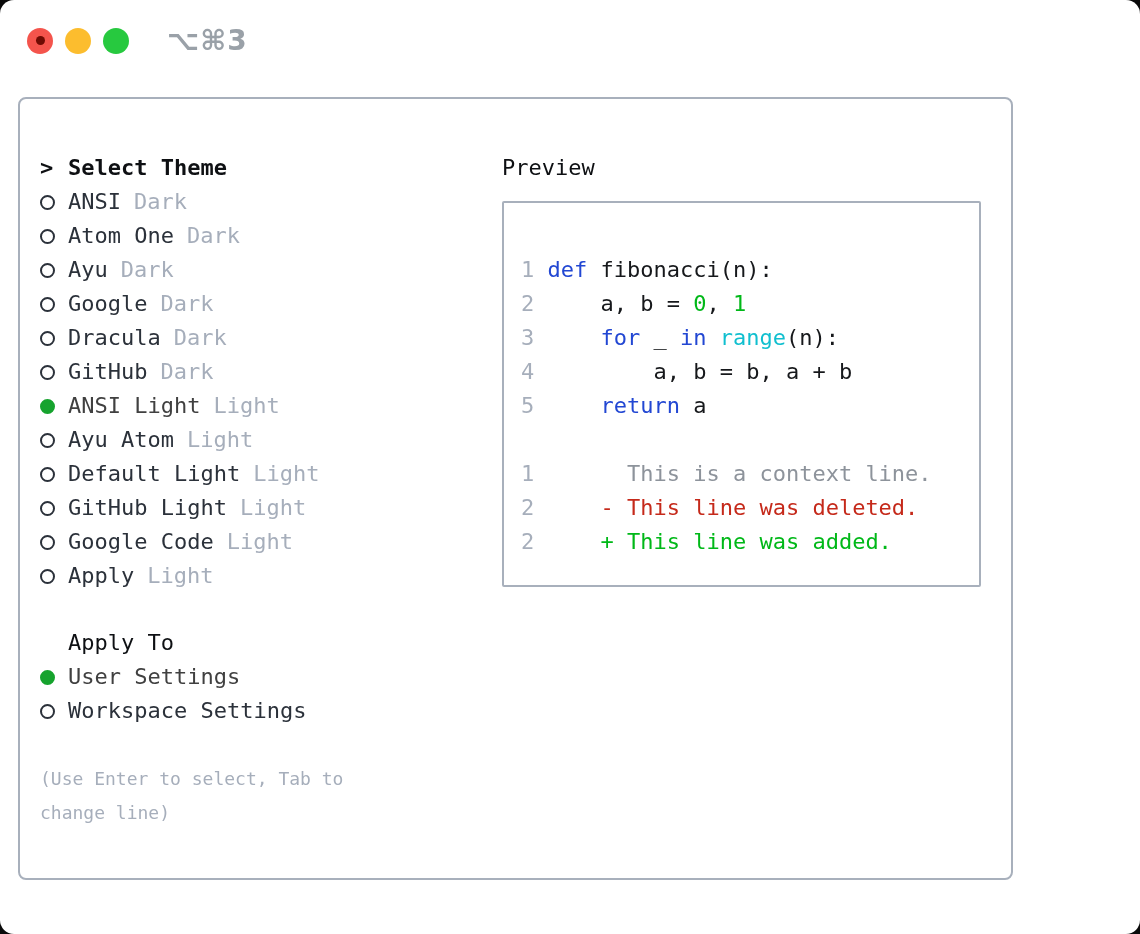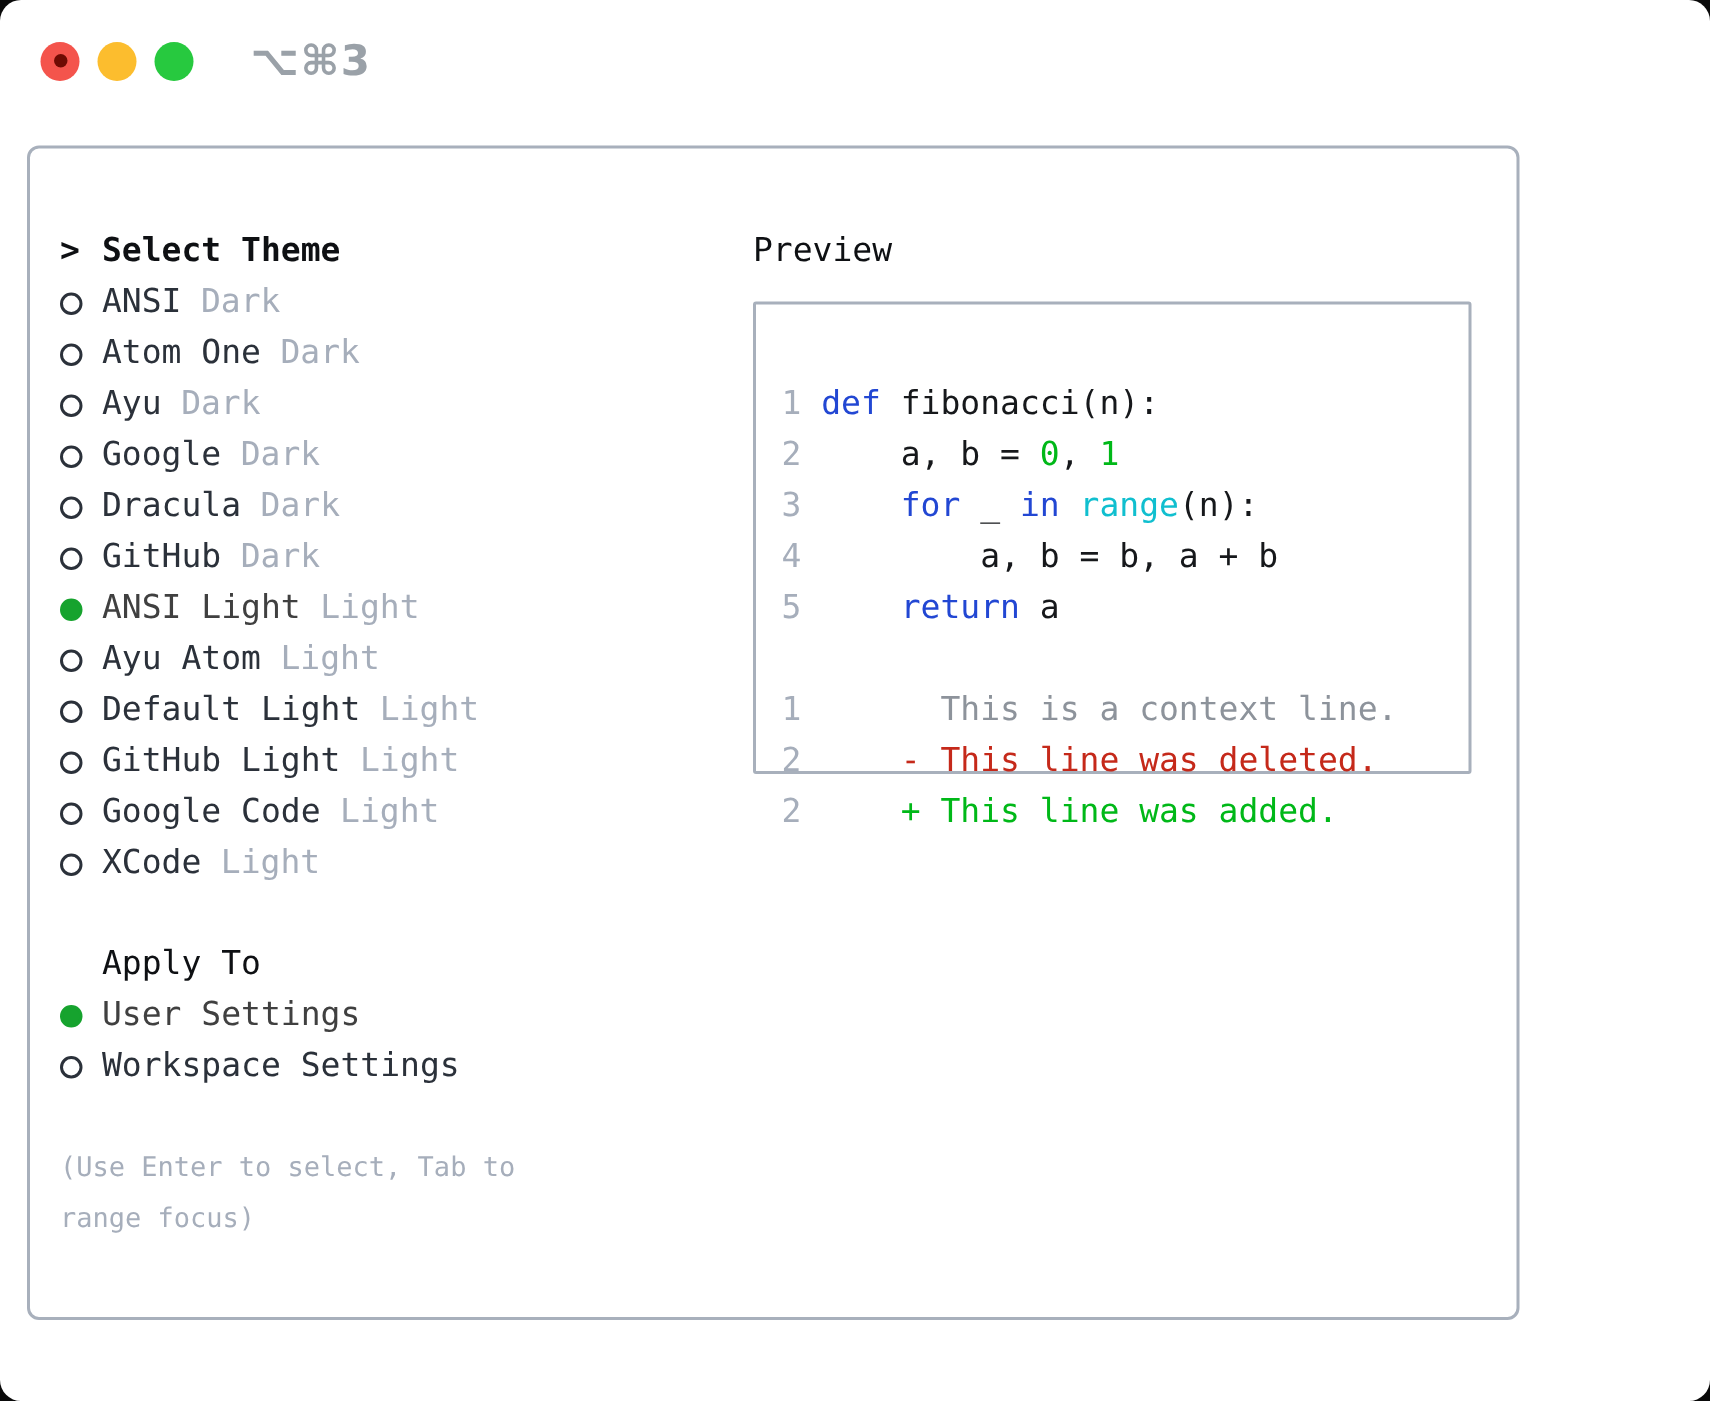--- a/index.html
+++ b/index.html
@@ -40,21 +40,21 @@
   .label { color:#2b313a; }
   .label.sel { color:#404040; }
   .variant { color:#a6aebb; margin-left:13px; }
 
   .apply-section { margin-top:33px; }
   .footer { margin-top:34px; color:#a6aebb; font-size:18px; line-height:34px; }
 
   .right-col { flex:1; font-size:22px; line-height:34px; }
   .preview-title { height:34px; font-weight:normal; color:#0e1013; }
   .preview-box {
-    margin-top:16px; width:479px; height:315px;
+    margin-top:16px; width:479px; height:386px;
     border:2px solid #a8b0bc; border-radius:2px;
     padding:50px 0 0 17px; background:#fff;
   }
   .code-line { height:34px; white-space:pre; }
   .tok-num { color:#a6aebb; }
   .tok-pl  { color:#16181b; }
   .tok-kw  { color:#2247d3; }
   .tok-bi  { color:#10bfcf; }
   .tok-lit { color:#00b818; }
   .tok-ctx { color:#8d939b; }
@@ -86,37 +86,37 @@
           <div class="row"><span class="gutter"><span class="radio"></span></span><span class="label">Atom One</span><span class="variant">Dark</span></div>
           <div class="row"><span class="gutter"><span class="radio"></span></span><span class="label">Ayu</span><span class="variant">Dark</span></div>
           <div class="row"><span class="gutter"><span class="radio"></span></span><span class="label">Google</span><span class="variant">Dark</span></div>
           <div class="row"><span class="gutter"><span class="radio"></span></span><span class="label">Dracula</span><span class="variant">Dark</span></div>
           <div class="row"><span class="gutter"><span class="radio"></span></span><span class="label">GitHub</span><span class="variant">Dark</span></div>
           <div class="row"><span class="gutter"><span class="radio sel"></span></span><span class="label sel">ANSI Light</span><span class="variant">Light</span></div>
           <div class="row"><span class="gutter"><span class="radio"></span></span><span class="label">Ayu Atom</span><span class="variant">Light</span></div>
           <div class="row"><span class="gutter"><span class="radio"></span></span><span class="label">Default Light</span><span class="variant">Light</span></div>
           <div class="row"><span class="gutter"><span class="radio"></span></span><span class="label">GitHub Light</span><span class="variant">Light</span></div>
           <div class="row"><span class="gutter"><span class="radio"></span></span><span class="label">Google Code</span><span class="variant">Light</span></div>
-          <div class="row"><span class="gutter"><span class="radio"></span></span><span class="label">XCode</span><span class="variant">Light</span></div>
+          <div class="row"><span class="gutter"><span class="radio"></span></span><span class="label">Apply</span><span class="variant">Light</span></div>
         </div>
 
       <div class="apply-section">
         <div class="row">
           <span class="gutter"></span>
           <span class="apply-hdr">Apply To</span>
         </div>
         <div id="apply-list">
             <div class="row"><span class="gutter"><span class="radio sel"></span></span><span class="label sel">User Settings</span></div>
             <div class="row"><span class="gutter"><span class="radio"></span></span><span class="label">Workspace Settings</span></div>
           </div>
       </div>
 
       <div class="footer" id="footer">
           <div>(Use Enter to select, Tab to</div>
-          <div>range focus)</div>
+          <div>change line)</div>
         </div>
     </div>
 
     <div class="right-col">
       <div class="preview-title">Preview</div>
       <div class="preview-box">
         <div id="code-block">
             <div class="code-line"><span class="tok-num">1 </span><span class="tok-kw">def</span><span class="tok-pl"> fibonacci(n):</span></div>
             <div class="code-line"><span class="tok-num">2 </span><span class="tok-pl">    a, b = </span><span class="tok-lit">0</span><span class="tok-pl">, </span><span class="tok-lit">1</span></div>
             <div class="code-line"><span class="tok-num">3 </span><span class="tok-pl">    </span><span class="tok-kw">for</span><span class="tok-pl"> _ </span><span class="tok-kw">in</span><span class="tok-pl"> </span><span class="tok-bi">range</span><span class="tok-pl">(n):</span></div>

